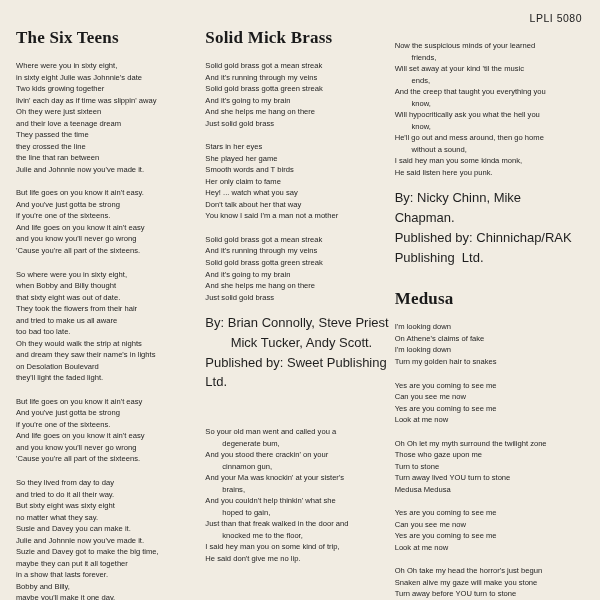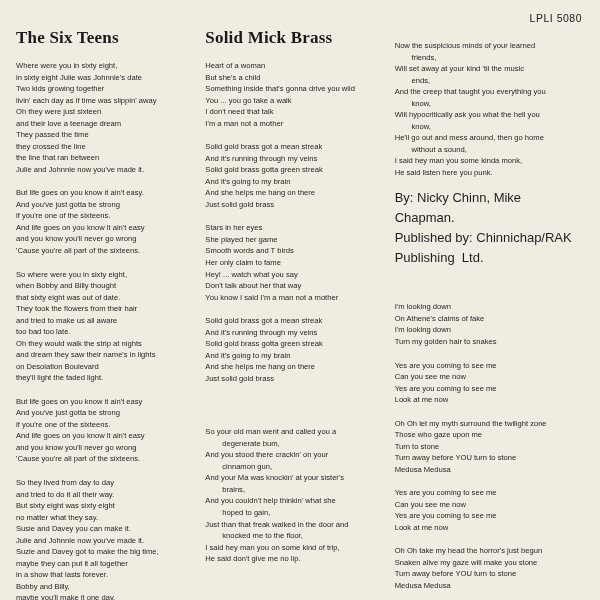--- a/index.html
+++ b/index.html
@@ -122,45 +122,42 @@
 in a show that lasts forever.
 Bobby and Billy,
 maybe you'll make it one day.</p>
       <p class="credits">By: Nicky Chinn, Mike Chapman.
 Published by: Chinnichap/RAK
 Publishing  Ltd.</p>
     </div>
 
     <div class="col">
       <h2 class="song-title">Solid Mick Brass</h2>
-      <p class="lyrics stanza">Heart of a woman
-But she's a child
-Something inside that's gonna drive you wild
-You ... you go take a walk
-I don't need that talk
-I'm a man not a mother</p>
       <p class="lyrics stanza">Solid gold brass got a mean streak
 And it's running through my veins
 Solid gold brass gotta green streak
 And it's going to my brain
 And she helps me hang on there
 Just solid gold brass</p>
       <p class="lyrics stanza">Stars in her eyes
 She played her game
 Smooth words and T birds
 Her only claim to fame
 Hey! ... watch what you say
 Don't talk about her that way
 You know I said I'm a man not a mother</p>
       <p class="lyrics stanza">Solid gold brass got a mean streak
 And it's running through my veins
 Solid gold brass gotta green streak
 And it's going to my brain
 And she helps me hang on there
 Just solid gold brass</p>
+      <p class="credits">By: Brian Connolly, Steve Priest
+       Mick Tucker, Andy Scott.
+Published by: Sweet Publishing Ltd.</p>
       <div class="gap-large"></div>
       <p class="lyrics stanza">So your old man went and called you a
         degenerate bum,
 And you stood there crackin' on your
         cinnamon gun,
 And your Ma was knockin' at your sister's
         brains,
 And you couldn't help thinkin' what she
         hoped to gain,
 Just than that freak walked in the door and
@@ -180,32 +177,33 @@
 Will hypocritically ask you what the hell you
         know,
 He'll go out and mess around, then go home
         without a sound,
 I said hey man you some kinda monk,
 He said listen here you punk.</p>
       <p class="credits">By: Nicky Chinn, Mike Chapman.
 Published by: Chinnichap/RAK
 Publishing  Ltd.</p>
       <div class="gap-large"></div>
+      <h2 class="song-title">Medusa</h2>
       <p class="lyrics stanza">I'm looking down
 On Athene's claims of fake
 I'm looking down
 Turn my golden hair to snakes</p>
       <p class="lyrics stanza">Yes are you coming to see me
 Can you see me now
 Yes are you coming to see me
 Look at me now</p>
       <p class="lyrics stanza">Oh Oh let my myth surround the twilight zone
 Those who gaze upon me
 Turn to stone
-Turn away before YOU turn to stone
+Turn away lived YOU turn to stone
 Medusa Medusa</p>
       <p class="lyrics stanza">Yes are you coming to see me
 Can you see me now
 Yes are you coming to see me
 Look at me now</p>
       <p class="lyrics stanza">Oh Oh take my head the horror's just begun
 Snaken alive my gaze will make you stone
 Turn away before YOU turn to stone
 Medusa Medusa</p>
 

